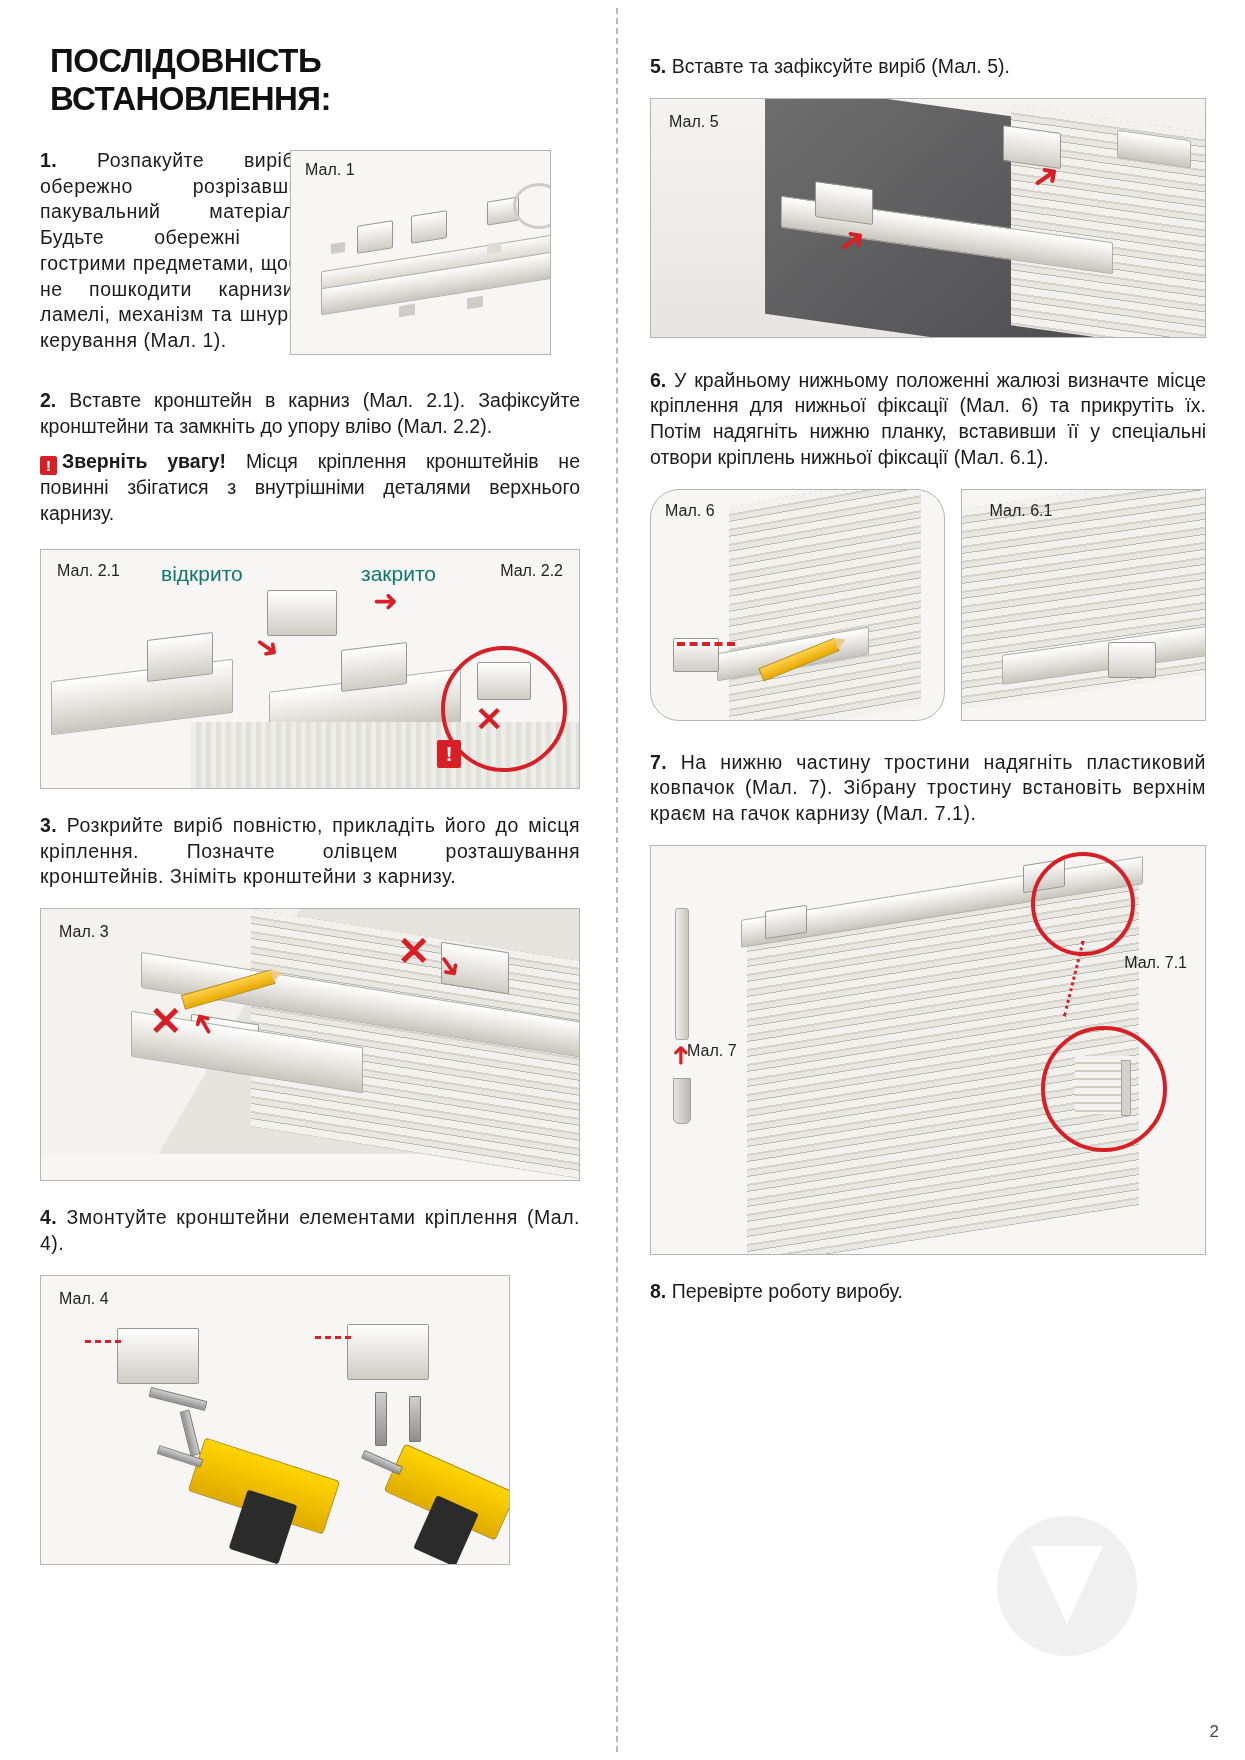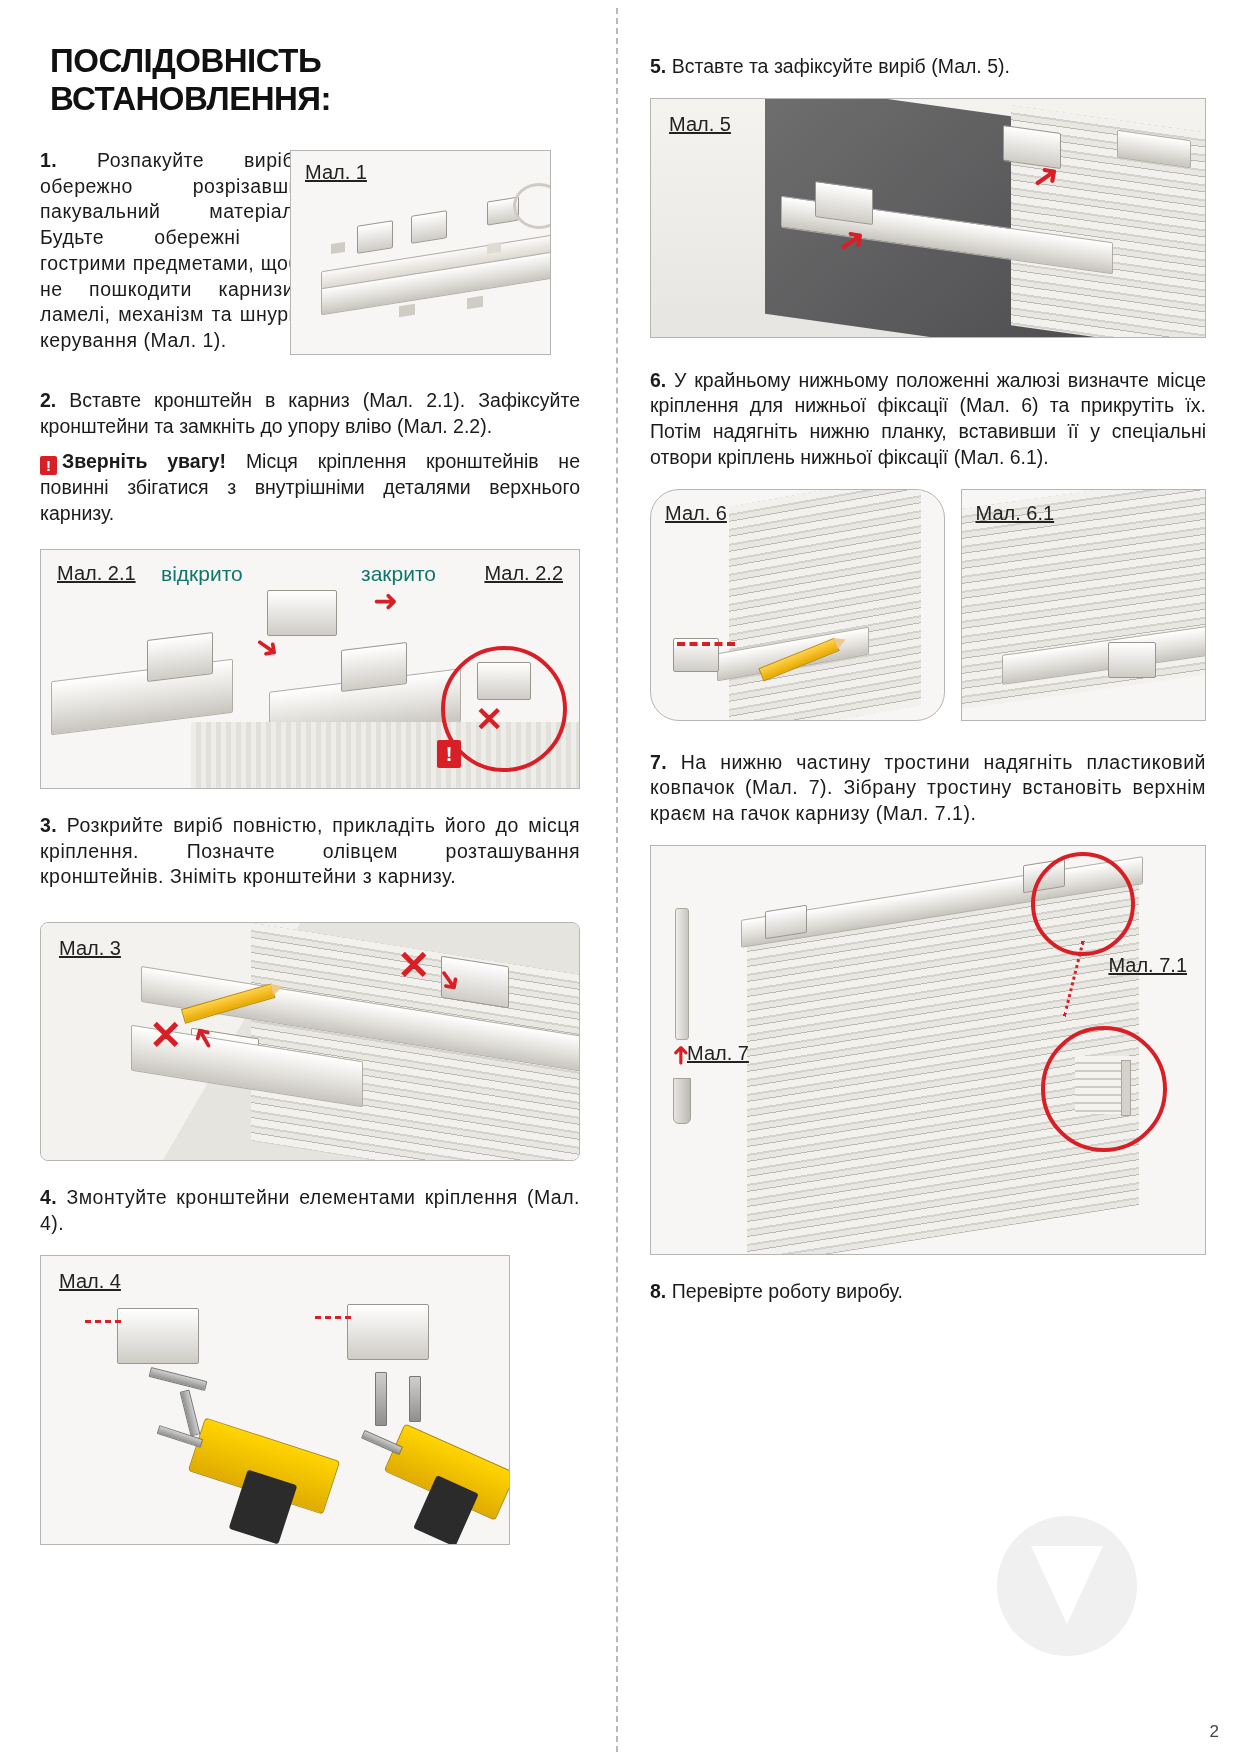--- a/index.html
+++ b/index.html
@@ -74,24 +74,23 @@
   
   .fig {
     border: 1px solid #b5b5b5;
     background: #f7f6f4;
     position: relative;
     overflow: hidden;
     box-sizing: border-box;
   }
   .fig .cap {
     position: absolute;
-    font-size: 20px;
+    font-size: 16px;
     color: #222;
     z-index: 6;
-    text-decoration: underline;
   }
   .figrow { display: flex; gap: 16px; }
 
   
   .blind {
     position: absolute;
     background:
       repeating-linear-gradient(
         to bottom,
         #f2f1ee 0px, #f2f1ee 7px,
@@ -261,21 +260,21 @@
 
       <div class="wall" style="left:150px; top:172px; width:390px; height:68px; background:repeating-linear-gradient(90deg,#ededea 0 5px,#e2e0db 5px 10px);"></div>
       <div class="circle-red" style="left:400px; top:96px; width:118px; height:118px;"></div>
       <div class="bracket" style="left:436px; top:112px; width:52px; height:36px;"></div>
       <div class="xmark" style="left:434px; top:152px;">✕</div>
       <div style="position:absolute; left:396px; top:190px; width:24px; height:28px; background:#d81f26; color:#fff; font-weight:bold; font-size:20px; text-align:center; line-height:28px; border-radius:2px;">!</div>
     </div>
 
     <p class="step spread" style="margin-top:24px;"><span class="num">3.</span> <span>Розкрийте виріб повністю, прикладіть його до місця кріплення. Позначте олівцем розташування кронштейнів. Зніміть кронштейни з карнизу.</span></p>
 
-    <div class="fig" style="margin-top:32px; width:540px; height:239px;border-radius:8px;">
+    <div class="fig" style="margin-top:18px; width:540px; height:273px;">
       <div class="cap" style="left:18px; top:14px;">Мал. 3</div>
       <div class="darkwall" style="left:0; top:0; width:540px; height:245px; background:linear-gradient(120deg,#f3f2ef 0 38%,#e6e4df 38% 100%);"></div>
       <div class="blind" style="left:210px; top:26px; width:330px; height:218px; transform:skewY(9deg);"></div>
       <div class="railbar" style="left:100px; top:78px; width:440px; height:34px; transform:skewY(9deg);"></div>
       <div class="bracket" style="left:400px; top:38px; width:66px; height:40px; transform:skewY(9deg);"></div>
       <div class="bracket" style="left:150px; top:110px; width:66px; height:40px; transform:skewY(9deg);"></div>
       <div class="railbar" style="left:90px; top:120px; width:230px; height:44px; transform:skewY(9deg);"></div>
       <div class="pencil" style="left:142px; top:86px; width:92px; height:13px; transform:rotate(-16deg);"></div>
       <div class="xmark" style="left:356px; top:22px; font-size:40px;">✕</div>
       <div class="xmark" style="left:108px; top:92px; font-size:40px;">✕</div>
@@ -328,21 +327,21 @@
     <div class="figrow" style="margin-top:18px;">
       <div class="fig" style="width:324px; height:232px;border-radius:29px;">
         <div class="cap" style="left:14px; top:12px;">Мал. 6</div>
         <div class="blind" style="left:78px; top:0; width:192px; height:232px; transform:skewY(-10deg);"></div>
         <div class="railbar" style="left:66px; top:150px; width:150px; height:26px; transform:skewY(-10deg);"></div>
         <div class="bracket" style="left:22px; top:148px; width:44px; height:32px;"></div>
         <div class="dashline" style="left:26px; top:152px; width:58px; border-top-width:4px;"></div>
         <div class="pencil" style="left:110px; top:178px; width:80px; height:12px; transform:rotate(-22deg);"></div>
       </div>
       <div class="fig" style="width:270px; height:232px;">
-        <div class="cap" style="left:14px; top:12px;">Мал. 6.1</div>
+        <div class="cap" style="left:28px; top:12px;">Мал. 6.1</div>
         <div class="blind" style="left:0; top:0; width:270px; height:200px; transform:skewY(-8deg);"></div>
         <div class="railbar" style="left:40px; top:150px; width:210px; height:28px; transform:skewY(-8deg);"></div>
         <div class="bracket" style="left:146px; top:152px; width:46px; height:34px;"></div>
       </div>
     </div>
 
     <p class="step spread" style="margin-top:29px;"><span class="num">7.</span> <span>На нижню частину тростини надягніть пластиковий ковпачок (Мал. 7). Зібрану тростину встановіть верхнім краєм на гачок карнизу (Мал. 7.1).</span></p>
 
     <div class="fig" style="margin-top:18px; width:556px; height:410px;">
       <div class="cap" style="left:36px; top:196px;">Мал. 7</div>

